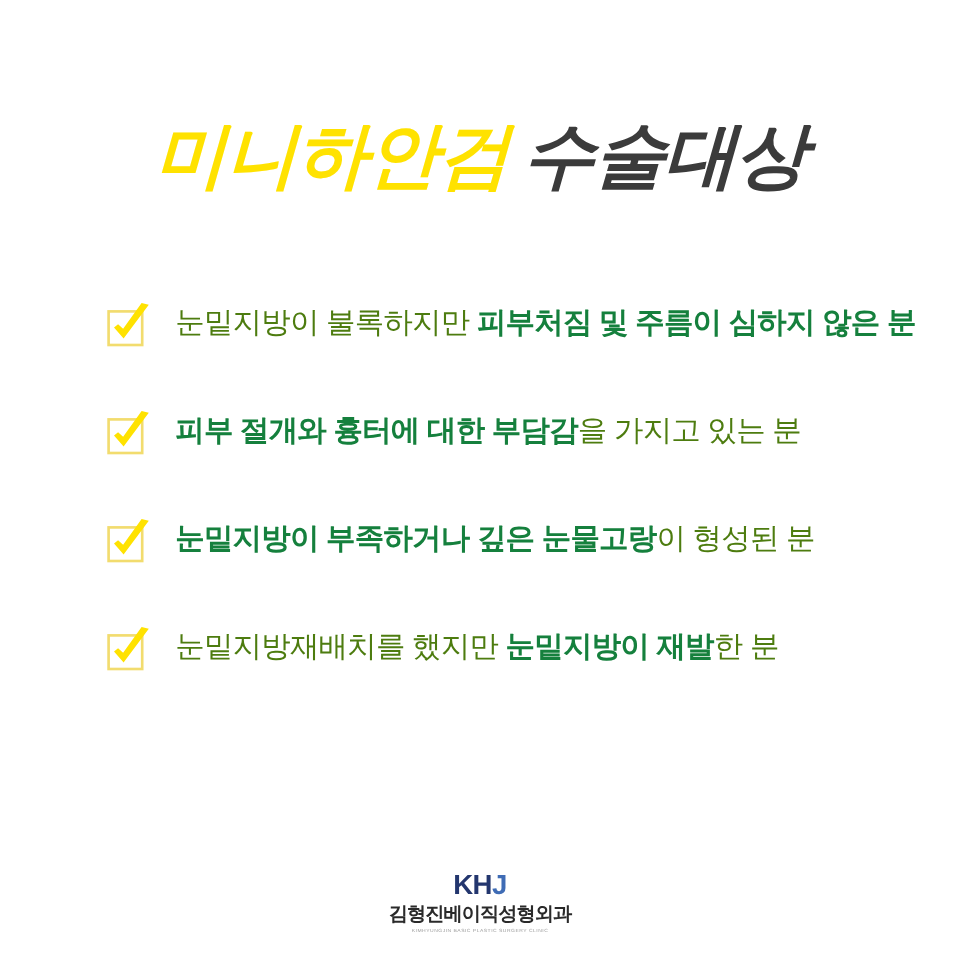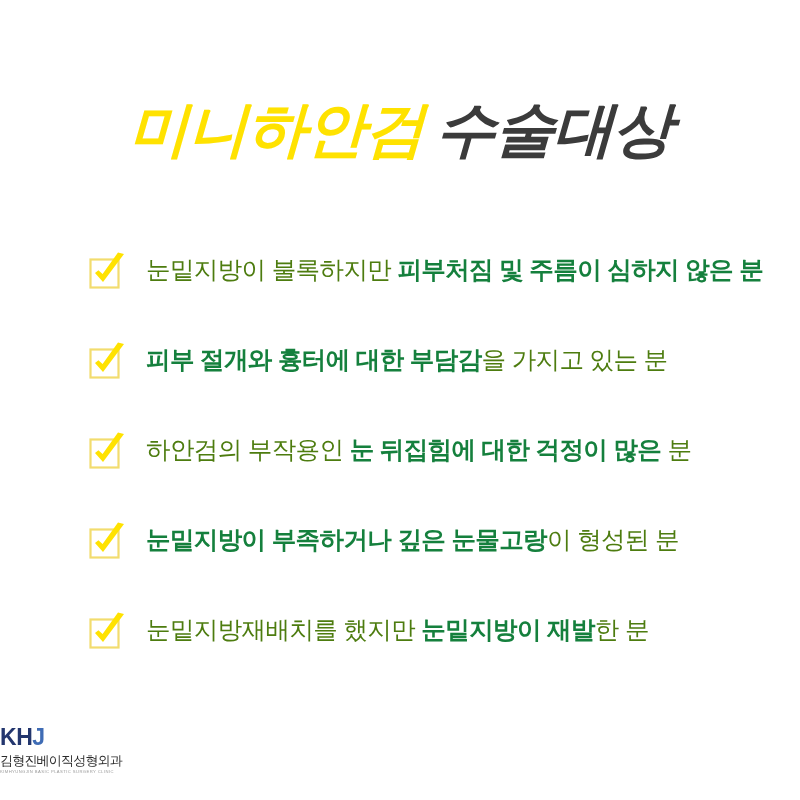--- a/index.html
+++ b/index.html
@@ -89,35 +89,36 @@
     color: #15803d;
     font-weight: bold;
   }
 
   
   .logo-block {
     position: absolute;
     left: 0;
     top: 726px;
     width: 800px;
+    text-align: center;
   }
   .logo-mark {
     font-size: 23px;
     font-weight: bold;
     letter-spacing: -0.5px;
     line-height: 1;
     font-family: "Liberation Sans", "DejaVu Sans", sans-serif;
   }
   .logo-k { color: #23366e; }
   .logo-h { color: #23366e; }
   .logo-j { color: #3f6cb5; }
   .logo-name {
     margin-top: 5px;
-    font-size: 13px;
-    font-weight: normal;
+    font-size: 16px;
+    font-weight: bold;
     color: #2a2a2a;
     letter-spacing: -0.8px;
     line-height: 1.1;
   }
   .logo-tagline {
     margin-top: 2px;
     font-size: 4.2px;
     color: #9b9b9b;
     letter-spacing: 0.4px;
     line-height: 1;
@@ -148,29 +149,20 @@
     <div class="check-row">
       <span class="check-icon">
         <svg width="38" height="38" viewBox="0 0 38 38" xmlns="http://www.w3.org/2000/svg">
           <rect x="2.5" y="7.5" width="28" height="28" fill="#ffffff" stroke="#f2dc6e" stroke-width="2.2"></rect>
           <path d="M7 21 L15 30 L36 2 L30 0.5 L14.6 22 L10.4 18.2 Z" fill="#ffe200"></path>
         </svg>
       </span>
       <span class="check-label"><span class="seg-bold">피부 절개와 흉터에 대한 부담감</span><span class="seg-light">을 가지고 있는 분</span></span>
     </div>
 
-    <div class="check-row">
-      <span class="check-icon">
-        <svg width="38" height="38" viewBox="0 0 38 38" xmlns="http://www.w3.org/2000/svg">
-          <rect x="2.5" y="7.5" width="28" height="28" fill="#ffffff" stroke="#f2dc6e" stroke-width="2.2"></rect>
-          <path d="M7 21 L15 30 L36 2 L30 0.5 L14.6 22 L10.4 18.2 Z" fill="#ffe200"></path>
-        </svg>
-      </span>
-      <span class="check-label"><span class="seg-light">하안검의 부작용인 </span><span class="seg-bold">눈 뒤집힘에 대한 걱정이 많은</span><span class="seg-light"> 분</span></span>
-    </div>
 
     <div class="check-row">
       <span class="check-icon">
         <svg width="38" height="38" viewBox="0 0 38 38" xmlns="http://www.w3.org/2000/svg">
           <rect x="2.5" y="7.5" width="28" height="28" fill="#ffffff" stroke="#f2dc6e" stroke-width="2.2"></rect>
           <path d="M7 21 L15 30 L36 2 L30 0.5 L14.6 22 L10.4 18.2 Z" fill="#ffe200"></path>
         </svg>
       </span>
       <span class="check-label"><span class="seg-bold">눈밑지방이 부족하거나 깊은 눈물고랑</span><span class="seg-light">이 형성된 분</span></span>
     </div>

